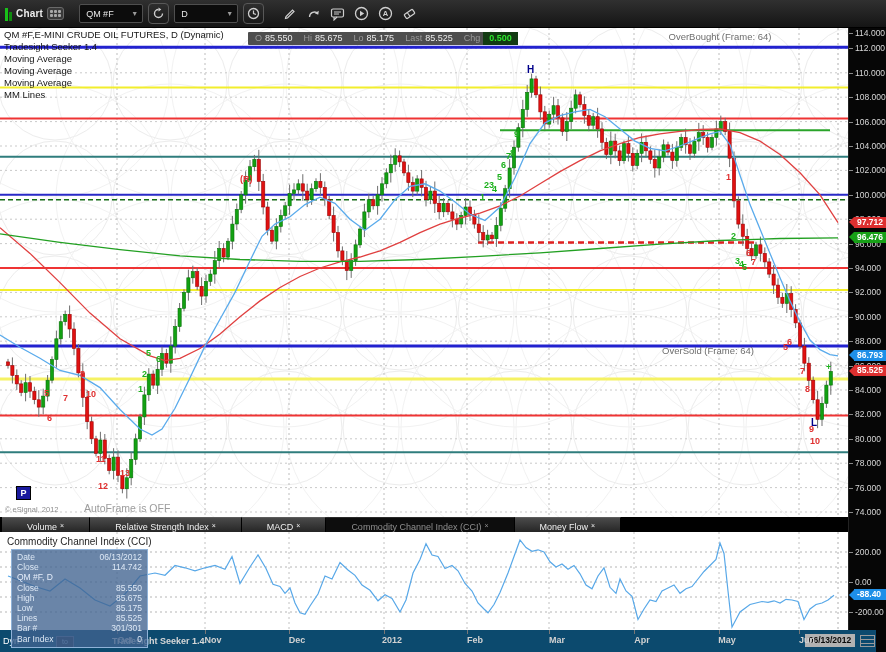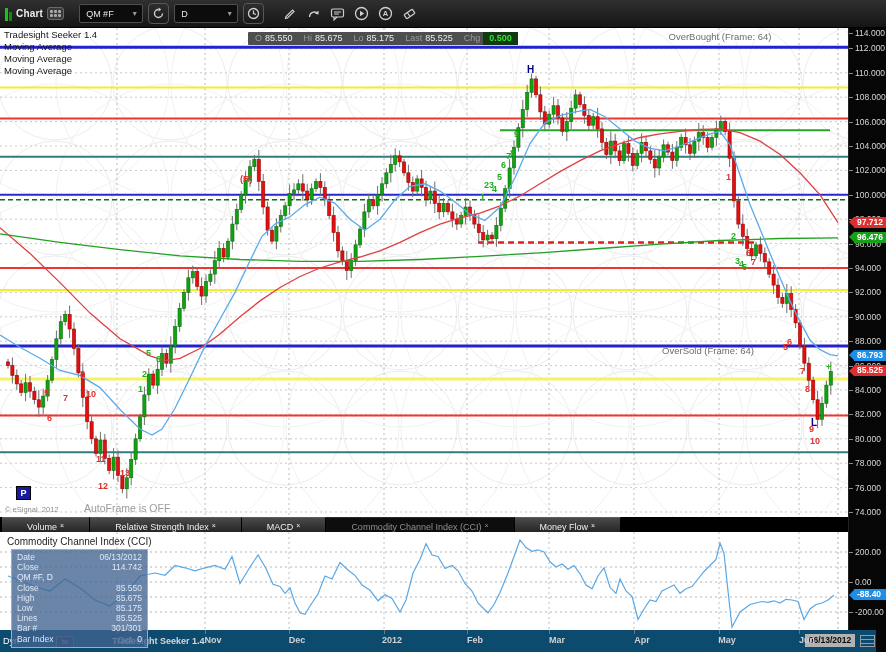--- a/index.html
+++ b/index.html
@@ -688,24 +688,26 @@
         <text x="783" y="322" fill="#e03030" font-size="9" font-weight="bold" font-family="Liberation Sans, sans-serif">5</text>
         <text x="787" y="317" fill="#e03030" font-size="9" font-weight="bold" font-family="Liberation Sans, sans-serif">6</text>
         <text x="800" y="346" fill="#e03030" font-size="9" font-weight="bold" font-family="Liberation Sans, sans-serif">7</text>
         <text x="805" y="364" fill="#e03030" font-size="9" font-weight="bold" font-family="Liberation Sans, sans-serif">8</text>
         <text x="809" y="404" fill="#e03030" font-size="9" font-weight="bold" font-family="Liberation Sans, sans-serif">9</text>
         <text x="810" y="416" fill="#e03030" font-size="9" font-weight="bold" font-family="Liberation Sans, sans-serif">10</text>
         <text x="811" y="398" fill="#00008b" font-size="10" font-weight="bold" font-family="Liberation Sans, sans-serif">L</text>
         <text x="826" y="342" fill="#1db11d" font-size="9" font-weight="bold" font-family="Liberation Sans, sans-serif">+</text>
       </svg>
     <div id="legend">
+        <div>QM #F,E-MINI CRUDE OIL FUTURES, D (Dynamic)</div>
         <div>Tradesight Seeker 1.4</div>
         <div>Moving Average</div>
         <div>Moving Average</div>
         <div>Moving Average</div>
+        <div>MM Lines</div>
       </div>
     <div id="quotebar">
         <span class="seg">
           <span class="lbl">O</span>
           <span class="val">85.550</span>
         </span>
         <span class="seg">
           <span class="lbl">Hi</span>
           <span class="val">85.675</span>
         </span>

